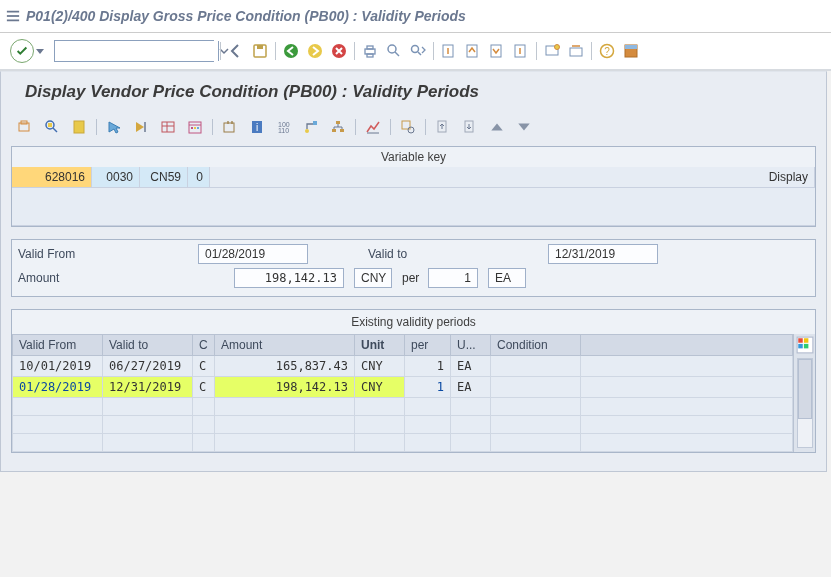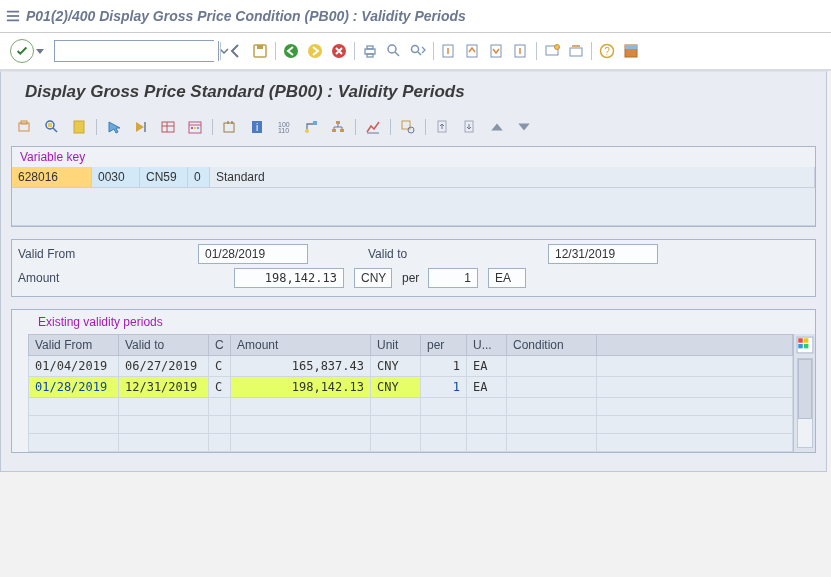--- a/index.html
+++ b/index.html
@@ -13,25 +13,25 @@
   .toolbar .sep { width:1px; height:18px; background:#c0c7d0;}
   .tb-btn { width:18px; height:18px; display:flex; align-items:center; justify-content:center; cursor:pointer;}
   .tb-btn svg { width:16px; height:16px; }
   .check-btn { width:24px;height:24px;display:flex;align-items:center;justify-content:center;border:1px solid #7aa76f;border-radius:50%;color:#2e7d32;cursor:pointer;}
   .screen-title { padding:10px 14px 10px 14px; font-style:italic; font-weight:bold; font-size:17px; color:#3b3b3b;}
   .screen-box { margin:0 4px 2px 0; background:#e9edf3; border:1px solid #bfc7d4; border-top:1px solid #e0e5ec; padding:0 10px 10px 10px;}
   .app-toolbar { display:flex; gap:7px; padding:6px 4px 10px 4px; align-items:center; flex-wrap:wrap;}
   .app-toolbar .tb-btn{width:20px;height:18px;}
   .app-sep{width:1px;height:16px;background:#b9c2d0;}
   .group { border:1px solid #a9b6c9; background:#eef2f7; margin-bottom:12px;}
-  .group-title { padding:3px 8px; color:#a21caf;}
+  .group-title { padding:3px 8px; color:#404040;text-align:center;}
   .vk-head, .vk-row { display:flex;}
   .vk-head{ background:#d3dae6; border-top:1px solid #b8c2d2;}
   .vk-head > div, .vk-row > div { padding:3px 6px; border-right:1px solid #c9d1e0; border-bottom:1px solid #c9d1e0;}
-  .vk-row > div { background:#d4e9f7;}
+  .vk-row > div { background:#d4e9f7;text-align:right;}
   .col-vendor{width:80px;} .col-mat{width:150px;} .col-porg{width:48px;} .col-plant{width:48px;} .col-c{width:22px;} .col-desc{flex:1;}
   .vk-row .col-vendor{ background:#ffd77a;}
   .vk-row .col-mat{ color:#0b4aa2;}
   .vk-row .col-desc{background:#e6ecf4;}
   .vk-blank{ height:38px; background:#e6ecf4; border-bottom:1px solid #c9d1e0;}
   .cc-body{ padding:2px 0 6px 0;}
   .cc-row{ display:flex; align-items:center; padding:2px 6px; gap:10px;}
   .cc-label{ width:170px; color:#3e4a5c;}
   .cc-field{ border:1px solid #9fb0c9; background:#fcfdff; padding:2px 6px; height:20px; display:flex; align-items:center;}
   .cc-num{ width:110px; justify-content:flex-end; font-family:Consolas,monospace;}
@@ -182,21 +182,21 @@
     </span>
   <span class="tb-btn">
       <svg viewBox="0 0 16 16">
         <rect x="2" y="2" width="12" height="12" fill="#d48b3e" stroke="#b06e28"></rect>
         <rect x="2" y="2" width="12" height="4" fill="#8fb8e0"></rect>
       </svg>
     </span>
 </div>
 
 <div class="screen-box">
-  <div class="screen-title">Display Gross Price Standard (PB00) : Validity Periods</div>
+  <div class="screen-title">Display Vendor Price Condition (PB00) : Validity Periods</div>
 
   <div class="app-toolbar">
     <span class="tb-btn">
         <svg viewBox="0 0 16 16">
           <rect x="2" y="4" width="10" height="8" fill="none" stroke="#d48b3e"></rect>
           <rect x="4" y="2" width="6" height="3" fill="none" stroke="#d48b3e"></rect>
         </svg>
       </span>
     <span class="tb-btn">
         <svg viewBox="0 0 16 16">
@@ -311,21 +311,21 @@
       </span>
   </div>
 
   <div class="group">
     <div class="group-title">Variable key</div>
     <div class="vk-row">
       <div class="col-vendor">628016</div>
       <div class="col-porg">0030</div>
       <div class="col-plant">CN59</div>
       <div class="col-c">0</div>
-      <div class="col-desc">Standard</div>
+      <div class="col-desc">Display</div>
     </div>
     <div class="vk-blank"></div>
   </div>
 
   <div class="group">
     <div class="cc-body">
       <div class="cc-row">
         <div class="cc-label">Valid From</div>
         <div class="cc-field" style="width:110px;">01/28/2019</div>
         <div style="width:40px;"></div>
@@ -338,41 +338,41 @@
         <div style="width:26px;"></div>
         <div class="cc-field cc-num">198,142.13</div>
         <div class="cc-field cc-short">CNY</div>
         <div style="width:16px;">per</div>
         <div class="cc-field cc-short num" style="width:50px;justify-content:flex-end;">1</div>
         <div class="cc-field cc-short">EA</div>
       </div>
     </div>
   </div>
 
-  <div class="group" style="margin-bottom:8px;padding-left:16px;">
+  <div class="group" style="margin-bottom:8px;">
     <div class="group-title" style="padding:5px 10px;">Existing validity periods</div>
     <div class="evp-wrapper">
       <div class="evp-body" style="flex:1;">
         <table class="tbl">
           <thead>
             <tr>
               <th style="width:90px;">Valid From</th>
               <th style="width:90px;">Valid to</th>
               <th style="width:22px;">C</th>
               <th style="width:140px;">Amount</th>
-              <th style="width:50px;">Unit</th>
+              <th style="width:50px;font-weight:bold;">Unit</th>
               <th style="width:46px;">per</th>
               <th style="width:40px;">U...</th>
               <th style="width:90px;">Condition</th>
               <th></th>
             </tr>
           </thead>
           <tbody>
             <tr>
-              <td>01/04/2019</td>
+              <td>10/01/2019</td>
               <td>06/27/2019</td>
               <td>C</td>
               <td class="num">165,837.43</td>
               <td>CNY</td>
               <td class="num">1</td>
               <td>EA</td>
               <td></td>
               <td></td>
             </tr>
             <tr>

